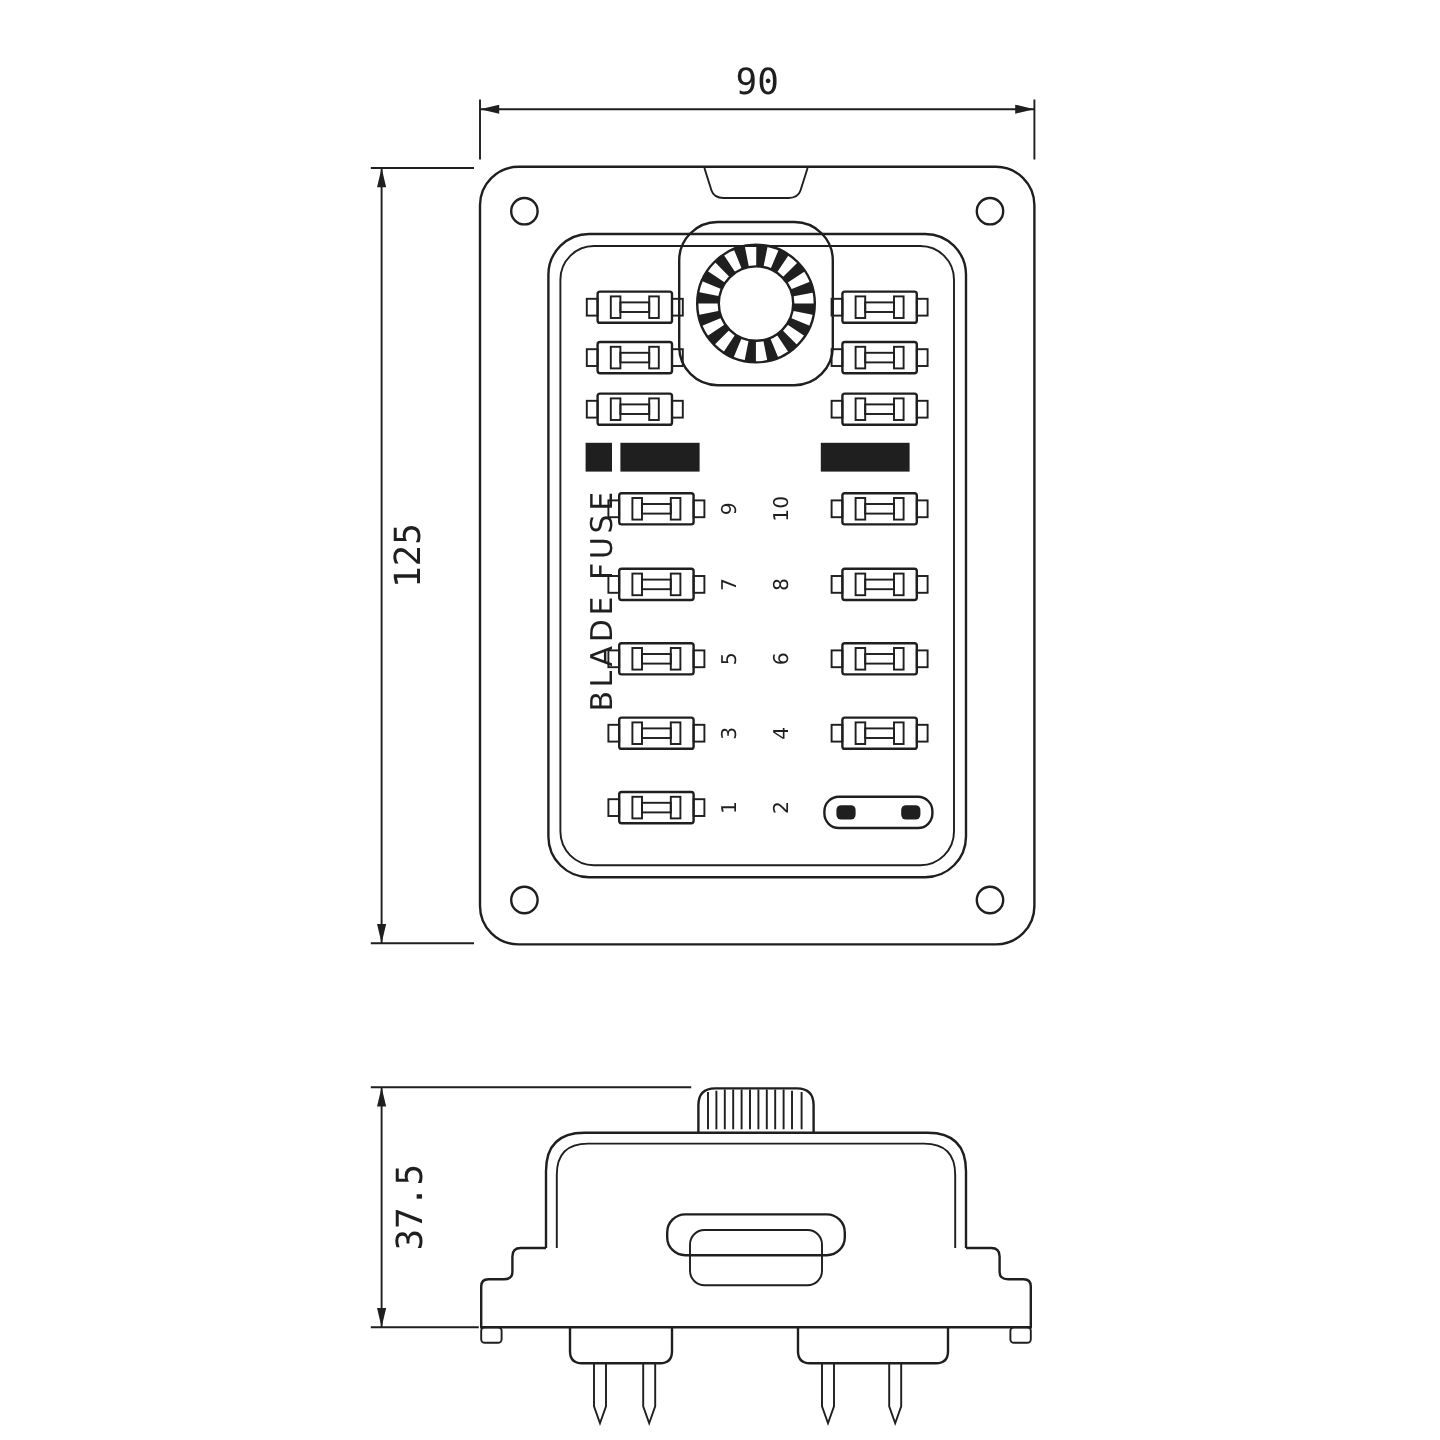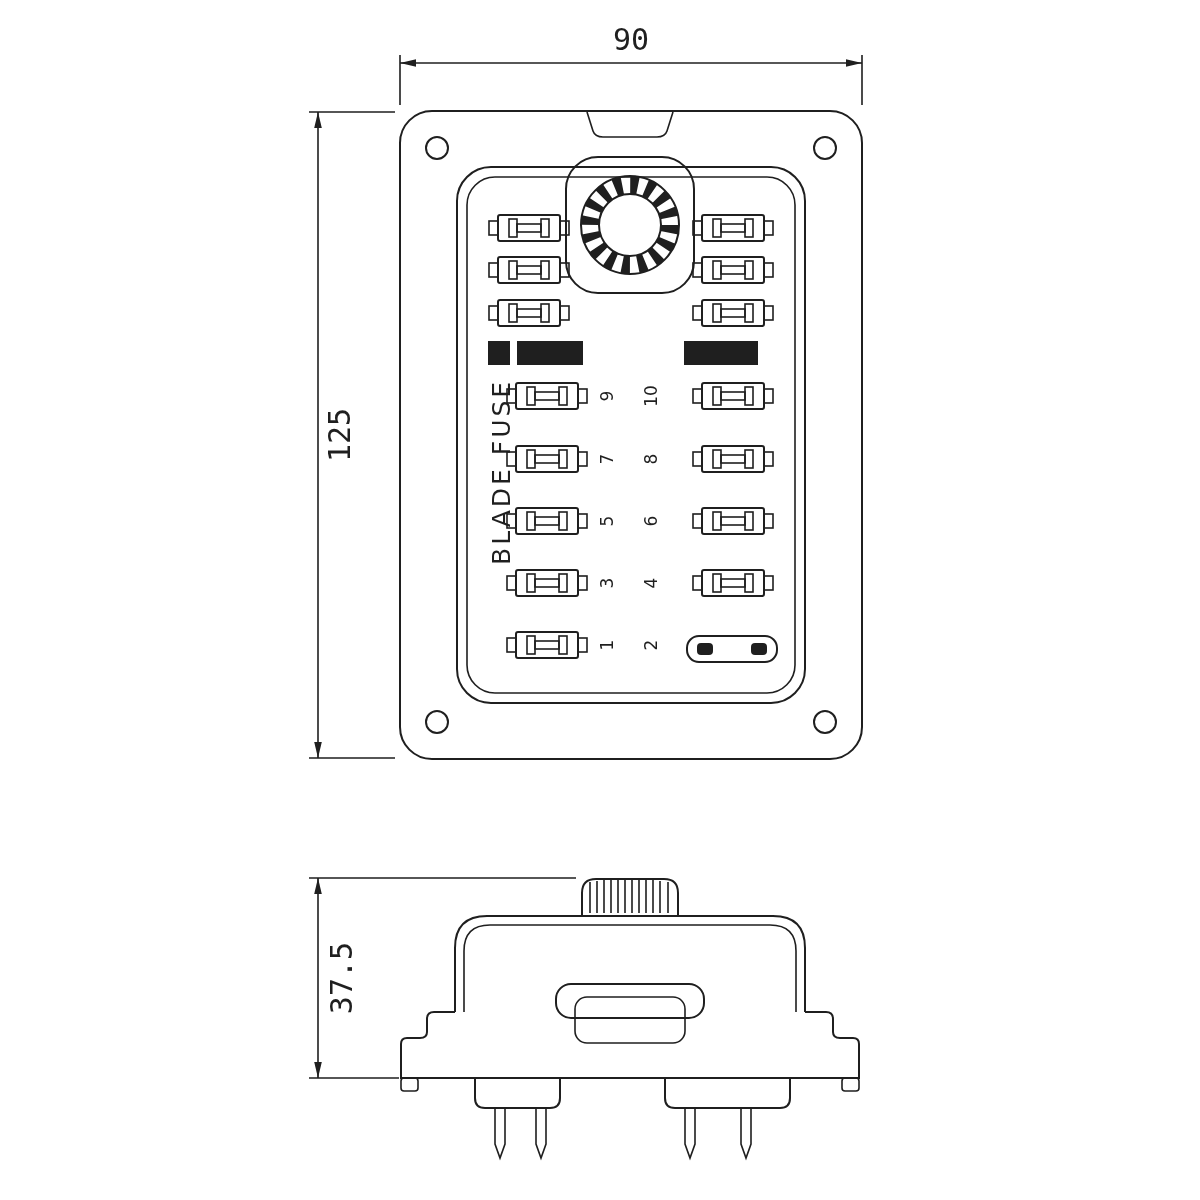--- a/index.html
+++ b/index.html
@@ -2,21 +2,21 @@
 <html style="--line: #1f1f1f; --background: #ffffff;"><head>
 <meta charset="utf-8">
 <style>
   :root { --line:#1f1f1f; --background:#ffffff; }
   html,body { margin:0; padding:0; }
   body {
     width:1200px; height:1200px;
     background: var(--background);
     font-family: "DejaVu Sans", sans-serif;
   }
-  .stage { position:relative; width:1200px; height:1140px; }
+  .stage { position:relative; width:1200px; height:1140px;margin-top:28px; }
   svg { display:block; }
   .ln   { stroke: var(--line); stroke-width:2;   fill:none; }
   .ln-t { stroke: var(--line); stroke-width:1.6; fill:none; }
   .fill { fill: var(--line); stroke:none; }
   .dim-text {
     font-family:"DejaVu Sans Mono", monospace;
     font-size:30px; fill:var(--line);
   }
   .small-num {
     font-family:"DejaVu Sans", sans-serif;

